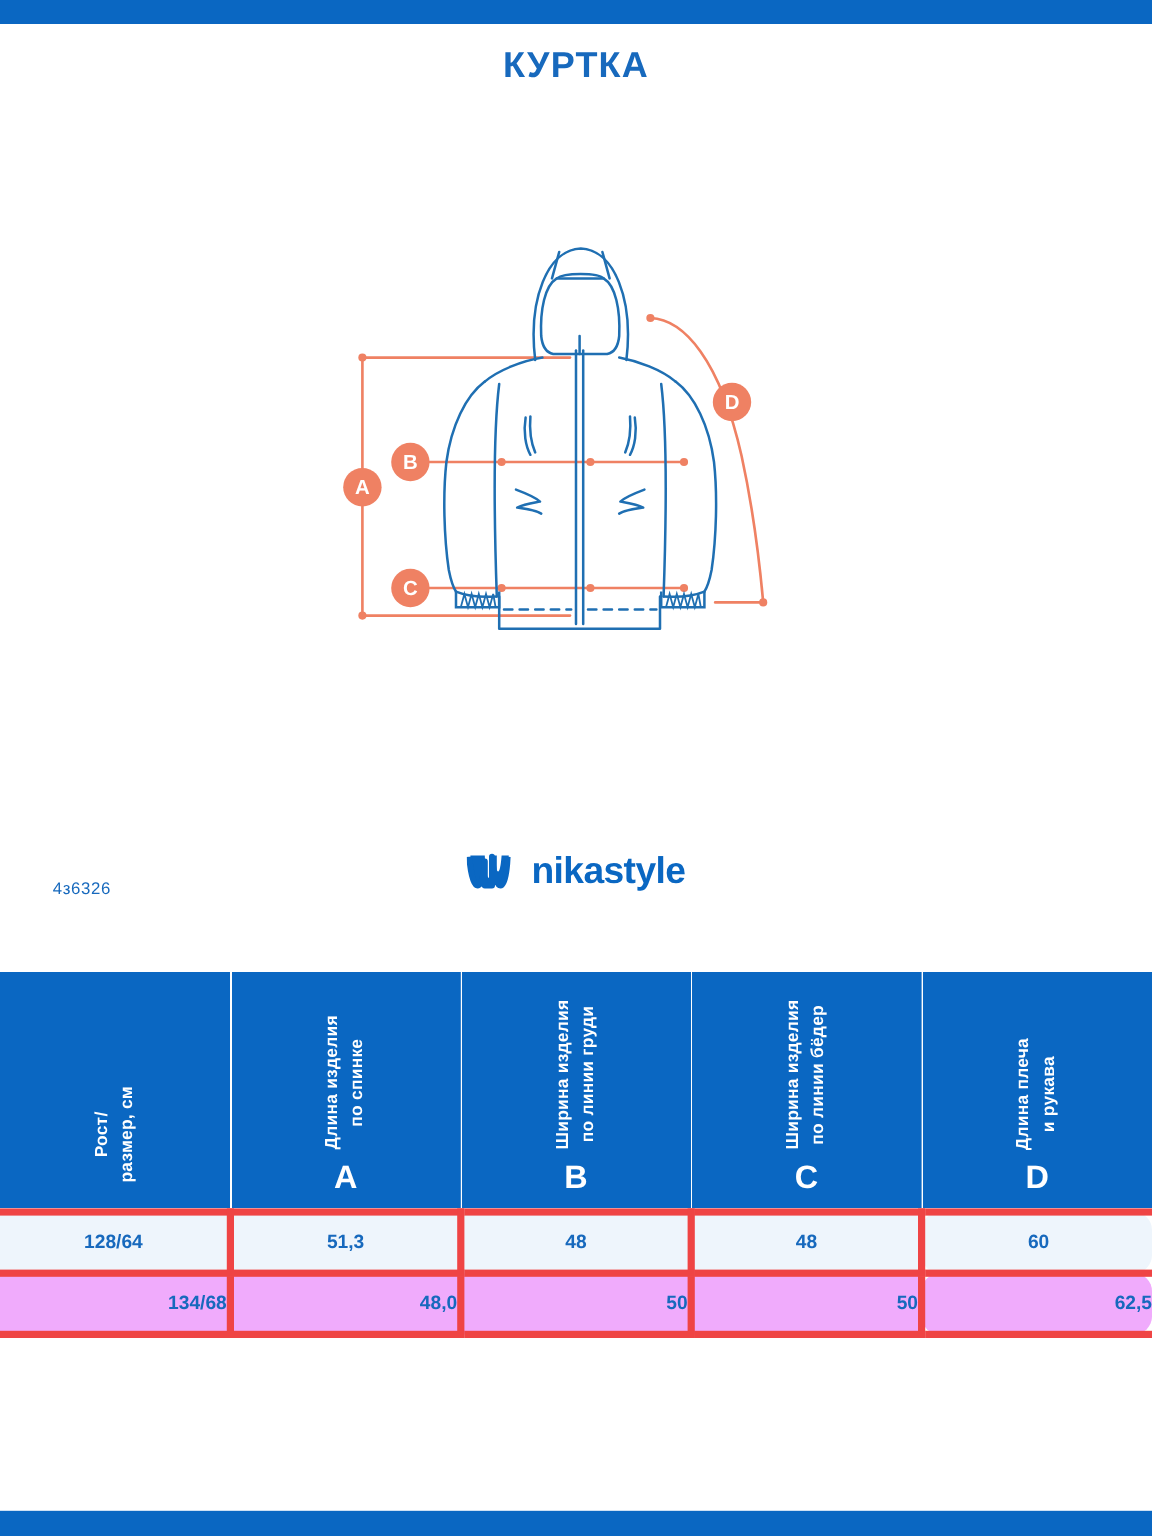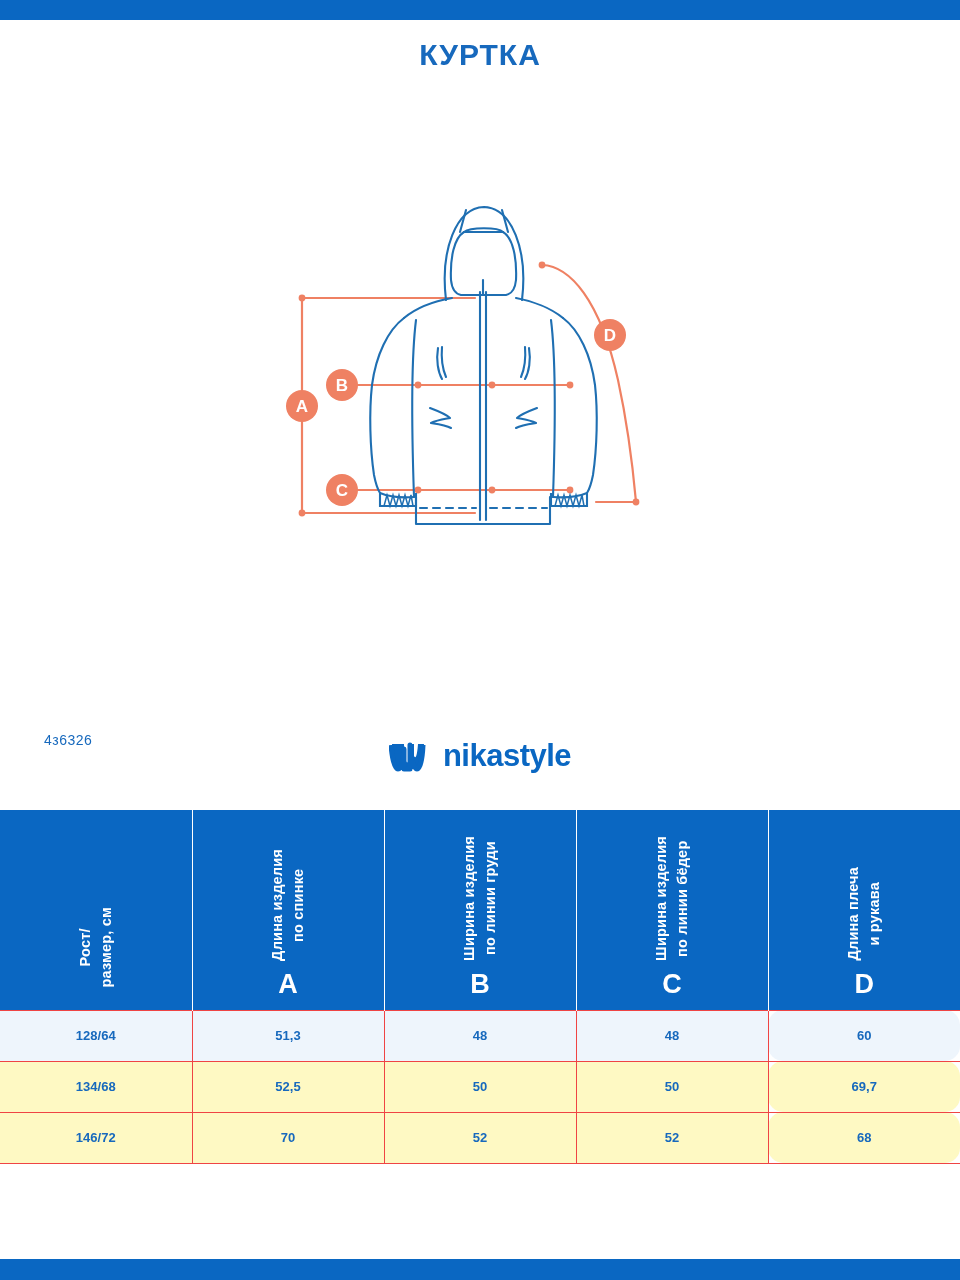--- a/index.html
+++ b/index.html
@@ -37,22 +37,22 @@
     fill:#ffffff; font-family:"Liberation Sans", sans-serif;
     font-size:17px; font-weight:bold; text-anchor:middle;
   }
 
   .code-label {
     position:absolute; left:44px; top:732px;
     font-size:14px; color:#1769bd; letter-spacing:.5px;
   }
 
   .brand {
-    position:absolute; left:0; top:738px; width:960px;
-    display:flex; align-items:flex-end; justify-content:center; gap:10px;
+    position:absolute; left:0; top:708px; width:960px;
+    display:flex; align-items:center; justify-content:center; gap:10px;
   }
   .brand-name {
     font-size:31px; font-weight:bold; color:#0a67c2; letter-spacing:-0.5px;
   }
 
   table.size-table {
     position:absolute; left:0; top:810px;
     width:960px; border-collapse:collapse; table-layout:fixed;
   }
   table.size-table col { width:192px; }
@@ -78,25 +78,25 @@
     text-align:center; white-space:pre-line;
     letter-spacing:.2px;
   }
   .letter {
     margin-top:10px; font-size:27px; font-weight:bold; line-height:1;
   }
   .letter.blank { visibility:hidden; }
 
   td.data-cell {
     height:51px; text-align:center; vertical-align:middle;
-    font-size:13px; font-weight:bold; color:#1769bd;
-    border:1px solid #ef4444;
+    font-size:16px; font-weight:bold; color:#1769bd;
+    border:6px solid #ef4444;
   }
   tr.row-alt td.data-cell { background:#eef5fc; }
-  tr.row-plain td.data-cell { background:#fef9c3; }
+  tr.row-plain td.data-cell { background:#f0abfc;text-align:right; }
   tbody tr td.data-cell:first-child { border-left:none; }
   tbody tr td.data-cell:last-child { border-right:none;border-radius:15px; }
 </style>
 </head>
 <body>
 
 <div class="page">
 
   <div class="top-bar"></div>
 
@@ -256,29 +256,22 @@
     <tbody>
       <tr class="row-alt">
         <td class="data-cell">128/64</td>
         <td class="data-cell">51,3</td>
         <td class="data-cell">48</td>
         <td class="data-cell">48</td>
         <td class="data-cell">60</td>
       </tr>
       <tr class="row-plain">
         <td class="data-cell">134/68</td>
-        <td class="data-cell">52,5</td>
+        <td class="data-cell">48,0</td>
         <td class="data-cell">50</td>
         <td class="data-cell">50</td>
-        <td class="data-cell">69,7</td>
-      </tr>
-      <tr class="row-plain">
-        <td class="data-cell">146/72</td>
-        <td class="data-cell">70</td>
-        <td class="data-cell">52</td>
-        <td class="data-cell">52</td>
-        <td class="data-cell">68</td>
+        <td class="data-cell">62,5</td>
       </tr>
     </tbody>
   </table>
 
   <div class="bottom-bar"></div>
 </div>
 
 </body></html>

